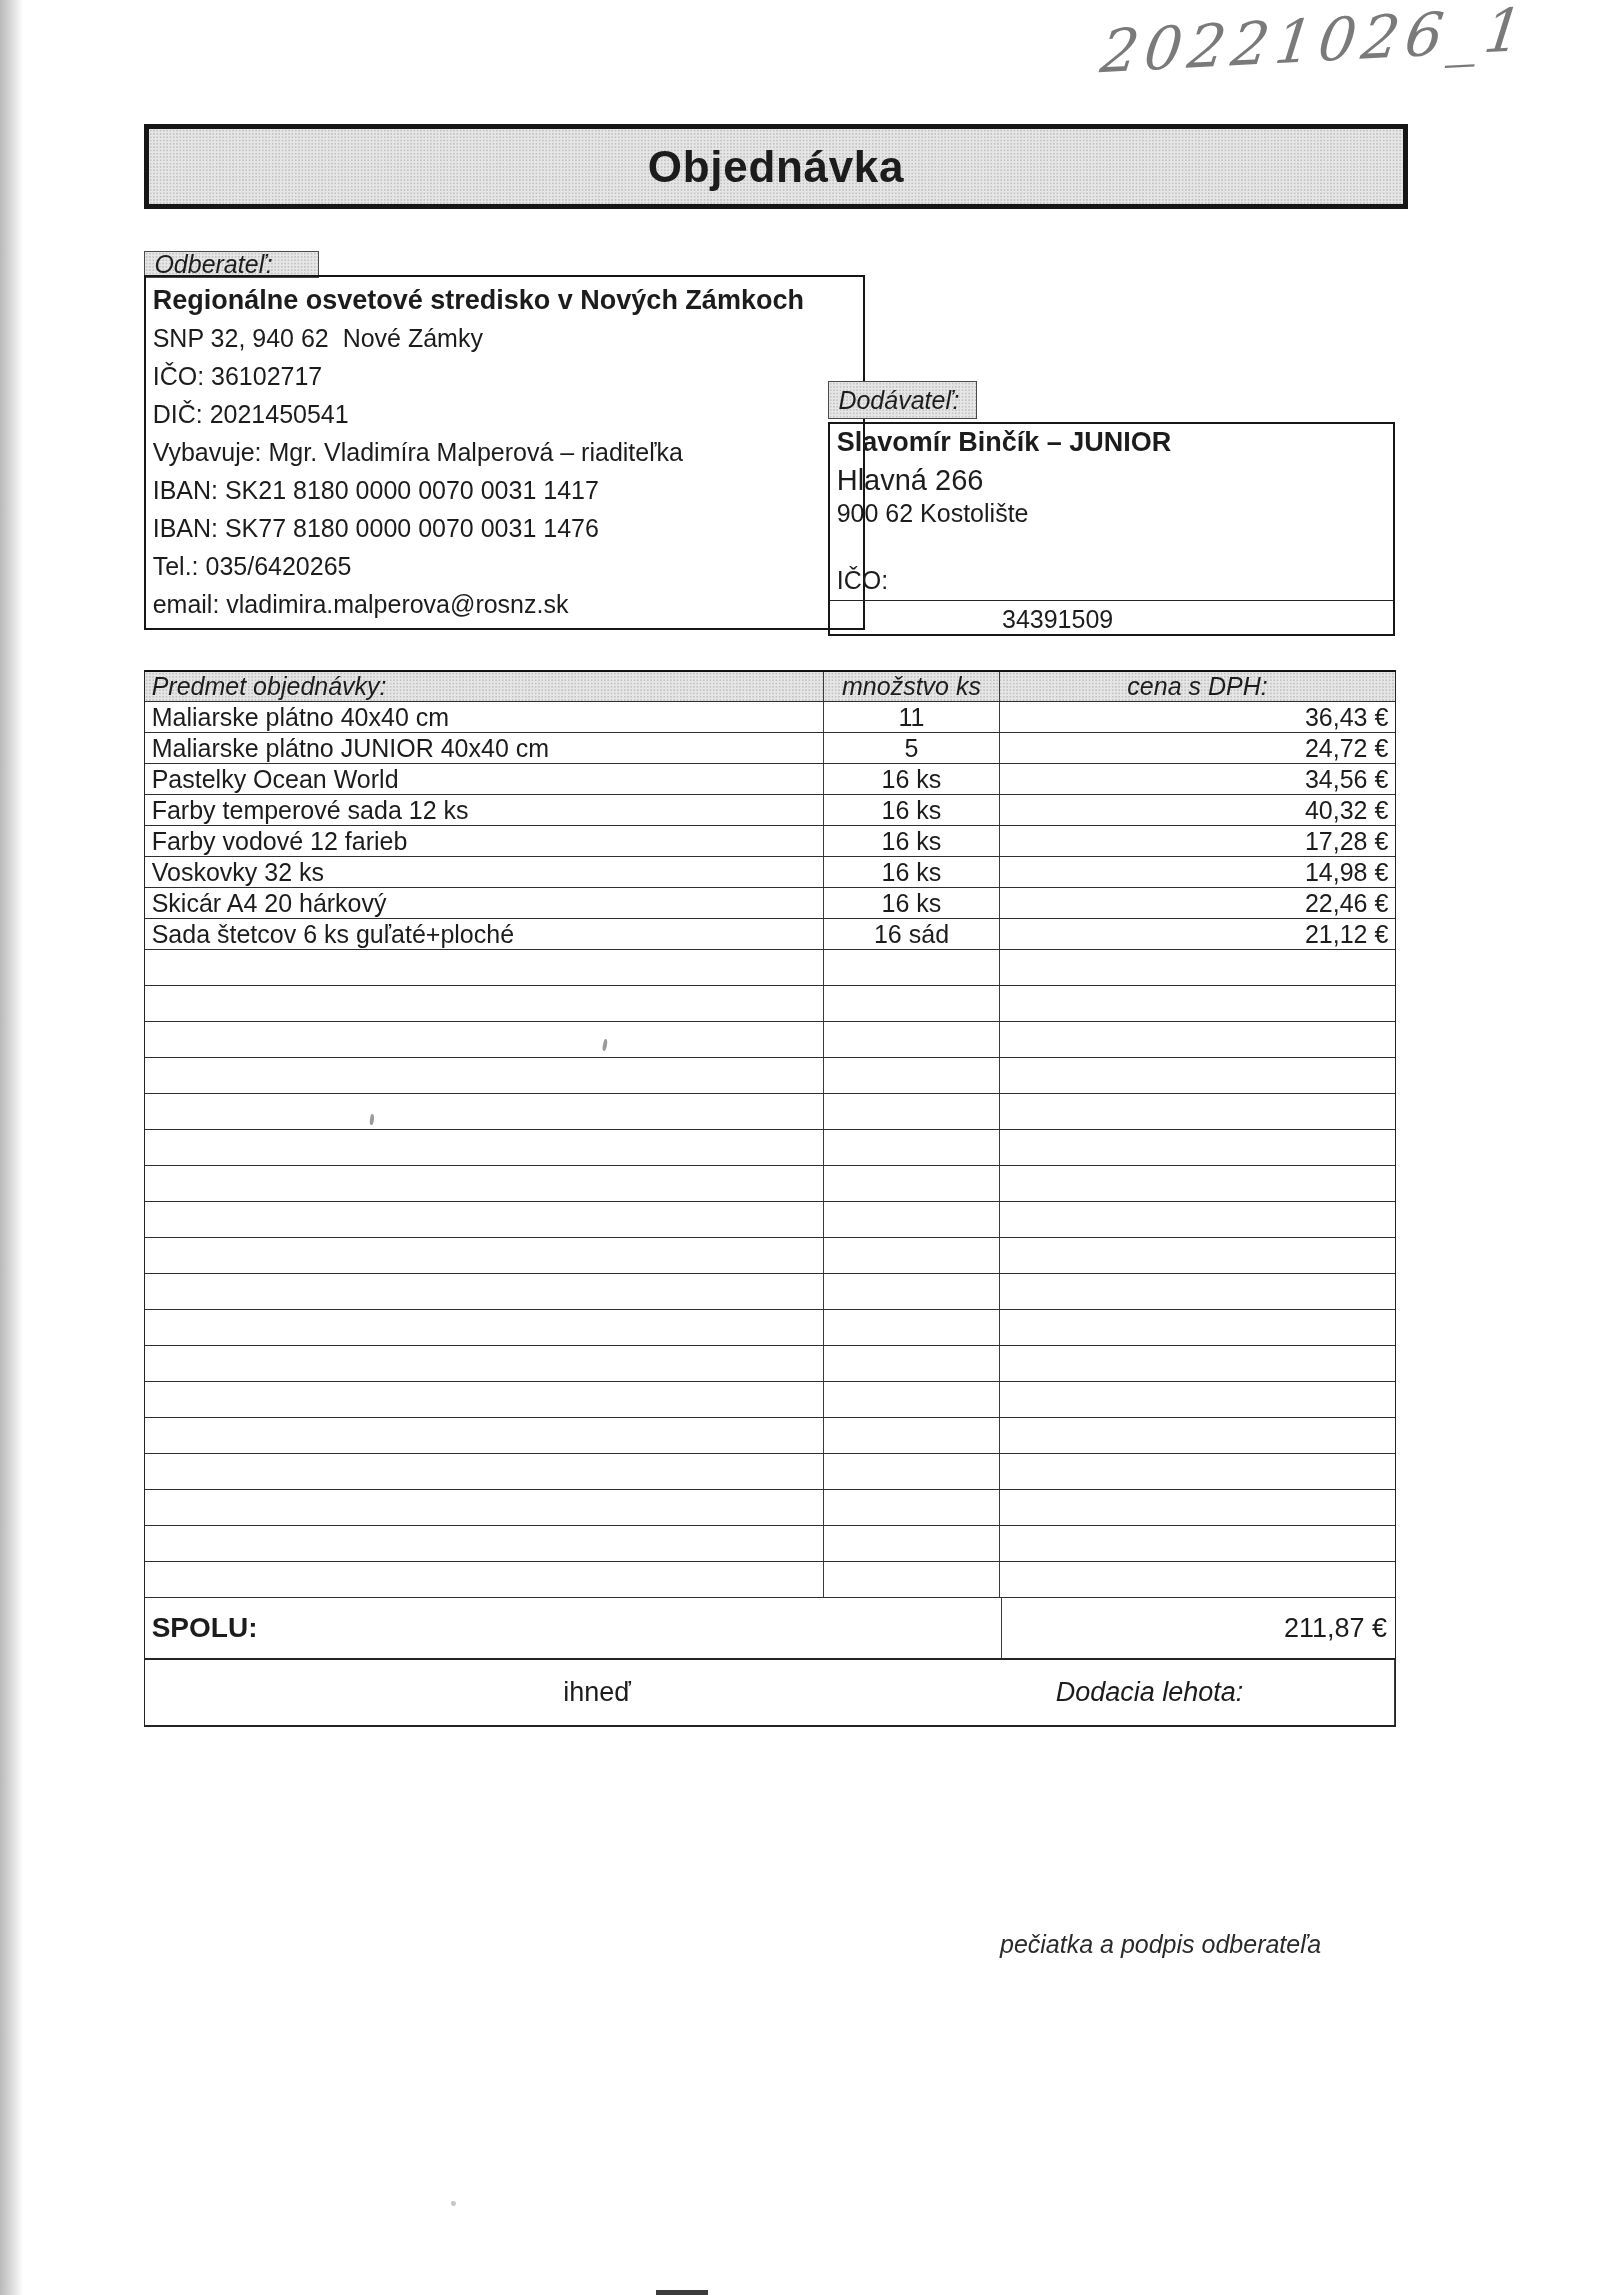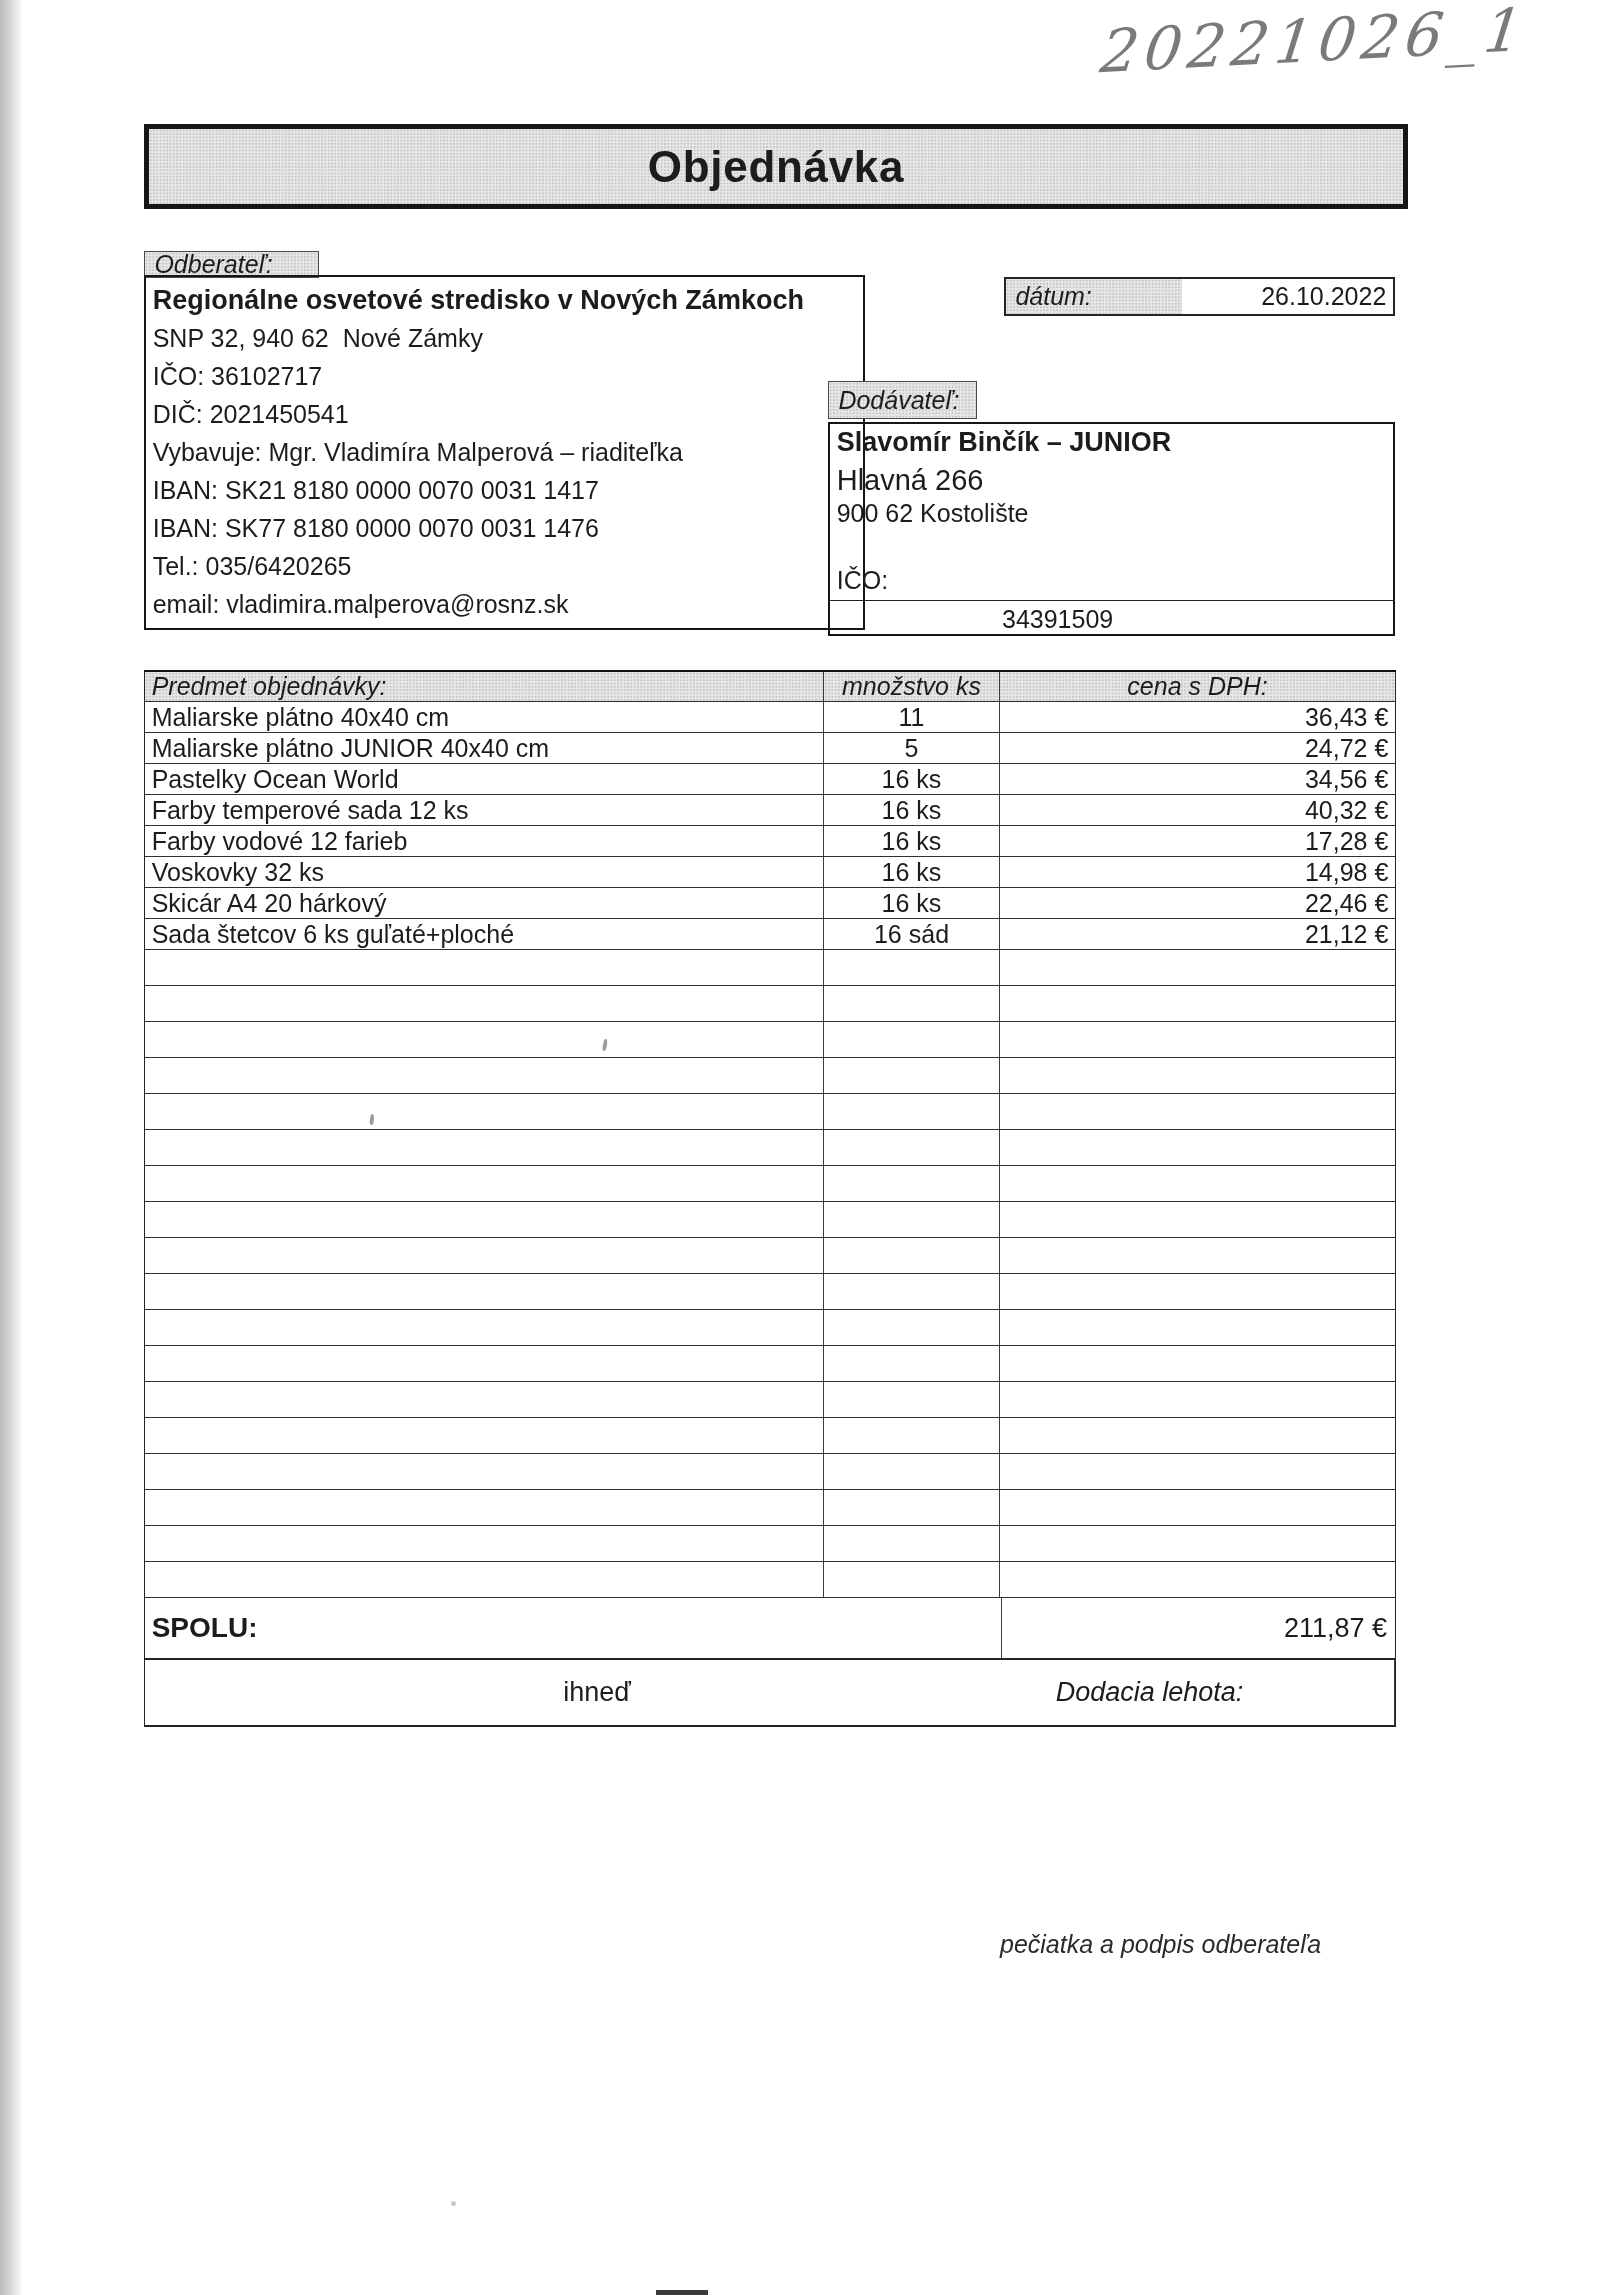--- a/index.html
+++ b/index.html
@@ -140,24 +140,20 @@
         <div class="line">IČO: 36102717</div>
         <div class="line">DIČ: 2021450541</div>
         <div class="line">Vybavuje: Mgr. Vladimíra Malperová – riaditeľka</div>
         <div class="line">IBAN: SK21 8180 0000 0070 0031 1417</div>
         <div class="line">IBAN: SK77 8180 0000 0070 0031 1476</div>
         <div class="line">Tel.: 035/6420265</div>
         <div class="line">email: vladimira.malperova@rosnz.sk</div>
       </div>
   </div>
 
-  <div class="date-row">
-    <div class="dlab shade">dátum:</div>
-    <div class="dval">26.10.2022</div>
-  </div>
 
   <div class="sec-label shade lbl-dodavatel">Dodávateľ:</div>
 
   <div class="supplier-box">
     <div class="name">Slavomír Binčík – JUNIOR</div>
     <div class="sline1">Hlavná 266</div>
     <div class="sline2">900 62 Kostolište</div>
     <div class="ico-lab">IČO:</div>
     <div class="ico-val">34391509</div>
     <div class="inner-line"></div>

